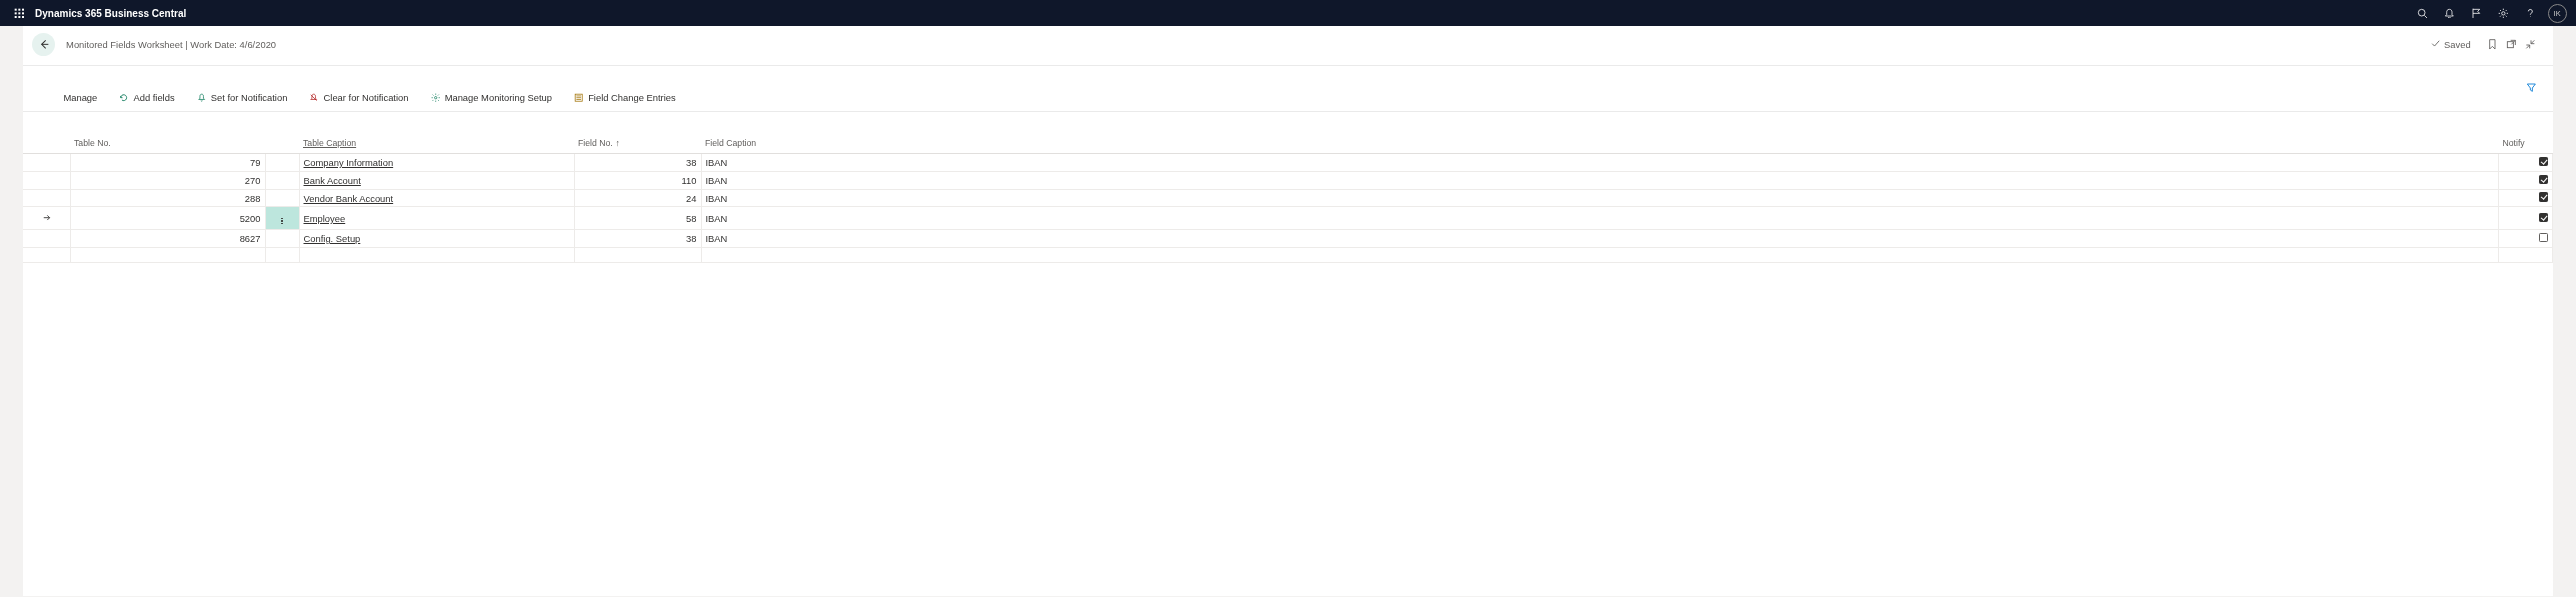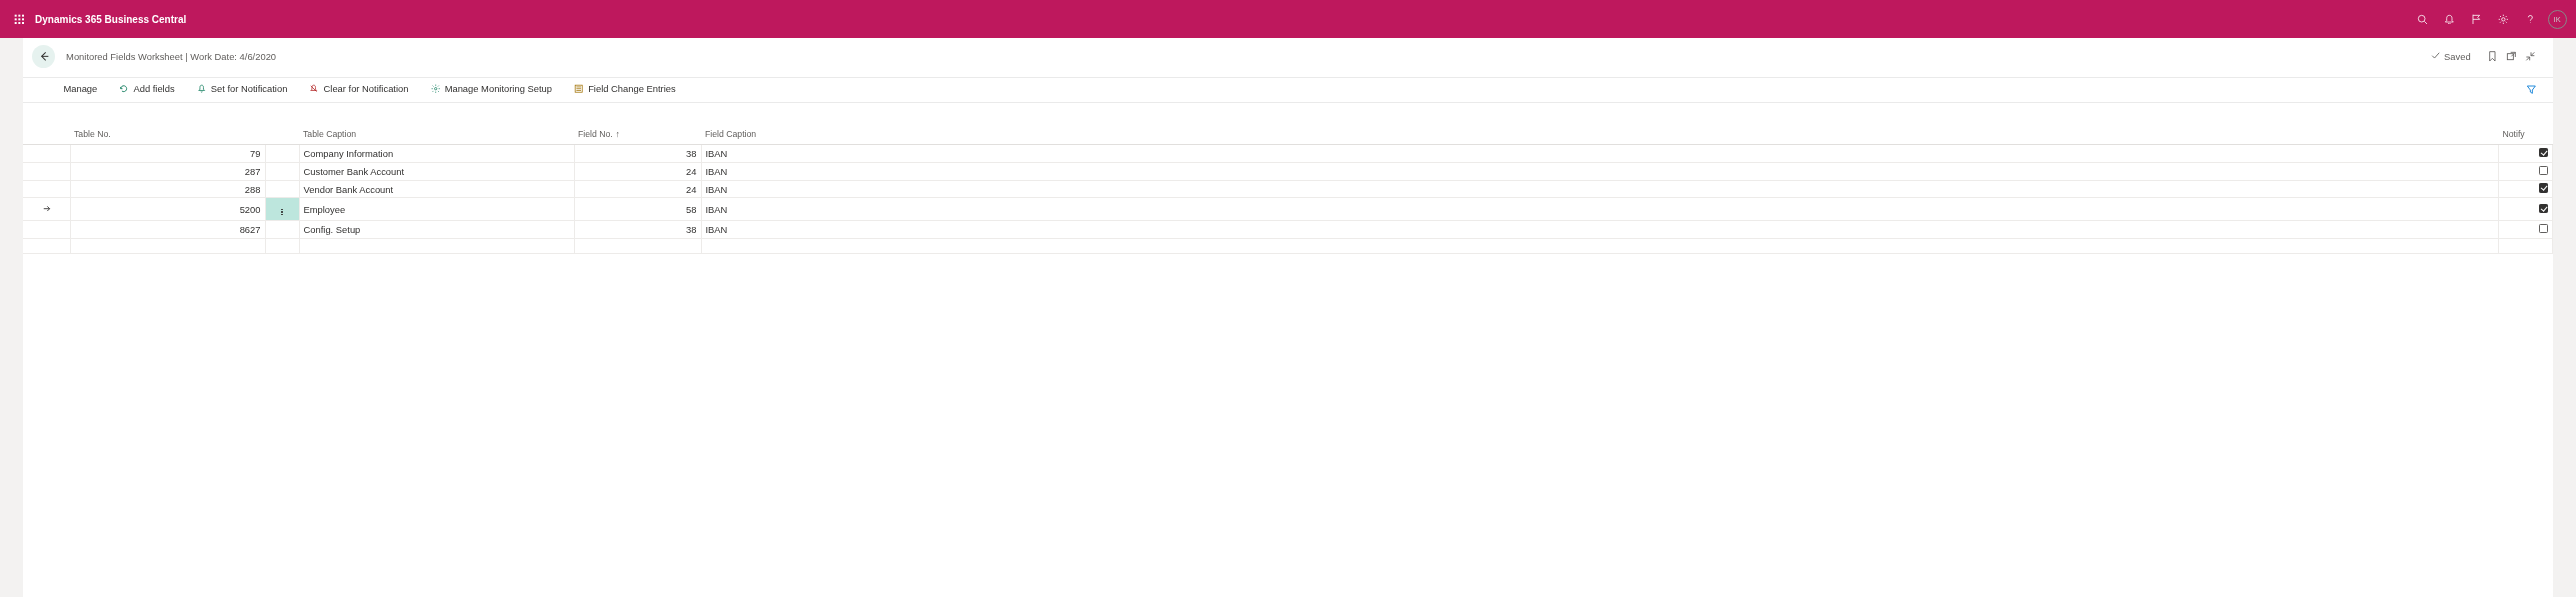--- a/index.html
+++ b/index.html
@@ -7,22 +7,22 @@
   body {
     font-family: "Segoe UI", -apple-system, sans-serif;
     font-size: 9.4px;
     color: #323130;
     background: #f3f2f1;
     overflow: hidden;
   }
 
   
   .top-header {
-    height: 38px;
-    background: #be185d;
+    height: 26px;
+    background: #0f172a;
     display: flex;
     align-items: center;
     padding: 0 5.4px;
     color: #fff;
   }
   .waffle {
     width: 27px; height: 27px;
     display: flex; align-items: center; justify-content: center;
     cursor: pointer;
   }
@@ -88,20 +88,21 @@
     border-top: 0.7px solid #eaeaea;
     border-bottom: 0.7px solid #eaeaea;
   }
   .tb-item {
     display: flex; align-items: flex-start;
     padding: 4px 5.4px;
     margin-right: 10.7px;
     cursor: pointer;
     color: #323130;
     font-size: 9.4px;
+    margin-top: 21px;
   }
   .tb-item .ic { width: 10.7px; height: 10.7px; margin-right: 4px; display:flex; align-items:center; justify-content:center; }
   .tb-item .ic svg { width: 9.4px; height: 9.4px; }
   .tb-spacer { flex: 1; }
   .tb-filter {
     width: 19px; height: 19px;
     display:flex; align-items:center; justify-content:center;
     cursor:pointer;
   }
   .tb-filter svg { width:10.7px; height:10.7px; stroke:#0078d4; fill:none; stroke-width:1.3; }
@@ -126,21 +127,21 @@
     padding: 2.7px 4px;
     border-bottom: 0.7px solid #edebe9;
     border-right: 0.7px solid #edebe9;
     font-size: 9.4px;
     height: 14.8px;
     background: #fff;
   }
   .col-sel { width: 47px; }
   .col-tno { width: 195px; text-align: right; }
   .col-more { width: 34px; }
-  .col-caption { width: 275px; }
+  .col-caption { width: 275px; text-decoration: underline; }
   .col-fno { width: 127px; text-align: right; }
   .col-fcap { }
   .col-notify { width: 54px; text-align: center; }
 
   td.col-tno, th.col-tno { text-align: right; padding-right: 9.4px; }
   td.col-fno, th.col-fno { padding-right: 9.4px; }
   td.col-notify, th.col-notify { text-align: right; padding-right: 21.5px; }
   th.col-notify { text-align: right; }
 
   td.col-more { text-align:center; }
@@ -349,26 +350,26 @@
             <td class="col-sel"></td>
             <td class="col-tno">79</td>
             <td class="col-more"></td>
             <td class="col-caption">Company Information</td>
             <td class="col-fno">38</td>
             <td class="col-fcap">IBAN</td>
             <td class="col-notify"><span class="chk checked"></span></td>
           </tr>
           <tr>
             <td class="col-sel"></td>
-            <td class="col-tno">287</td>
+            <td class="col-tno">270</td>
             <td class="col-more"></td>
-            <td class="col-caption">Customer Bank Account</td>
-            <td class="col-fno">24</td>
+            <td class="col-caption">Bank Account</td>
+            <td class="col-fno">110</td>
             <td class="col-fcap">IBAN</td>
-            <td class="col-notify"><span class="chk"></span></td>
+            <td class="col-notify"><span class="chk checked"></span></td>
           </tr>
           <tr>
             <td class="col-sel"></td>
             <td class="col-tno">288</td>
             <td class="col-more"></td>
             <td class="col-caption">Vendor Bank Account</td>
             <td class="col-fno">24</td>
             <td class="col-fcap">IBAN</td>
             <td class="col-notify"><span class="chk checked"></span></td>
           </tr>

